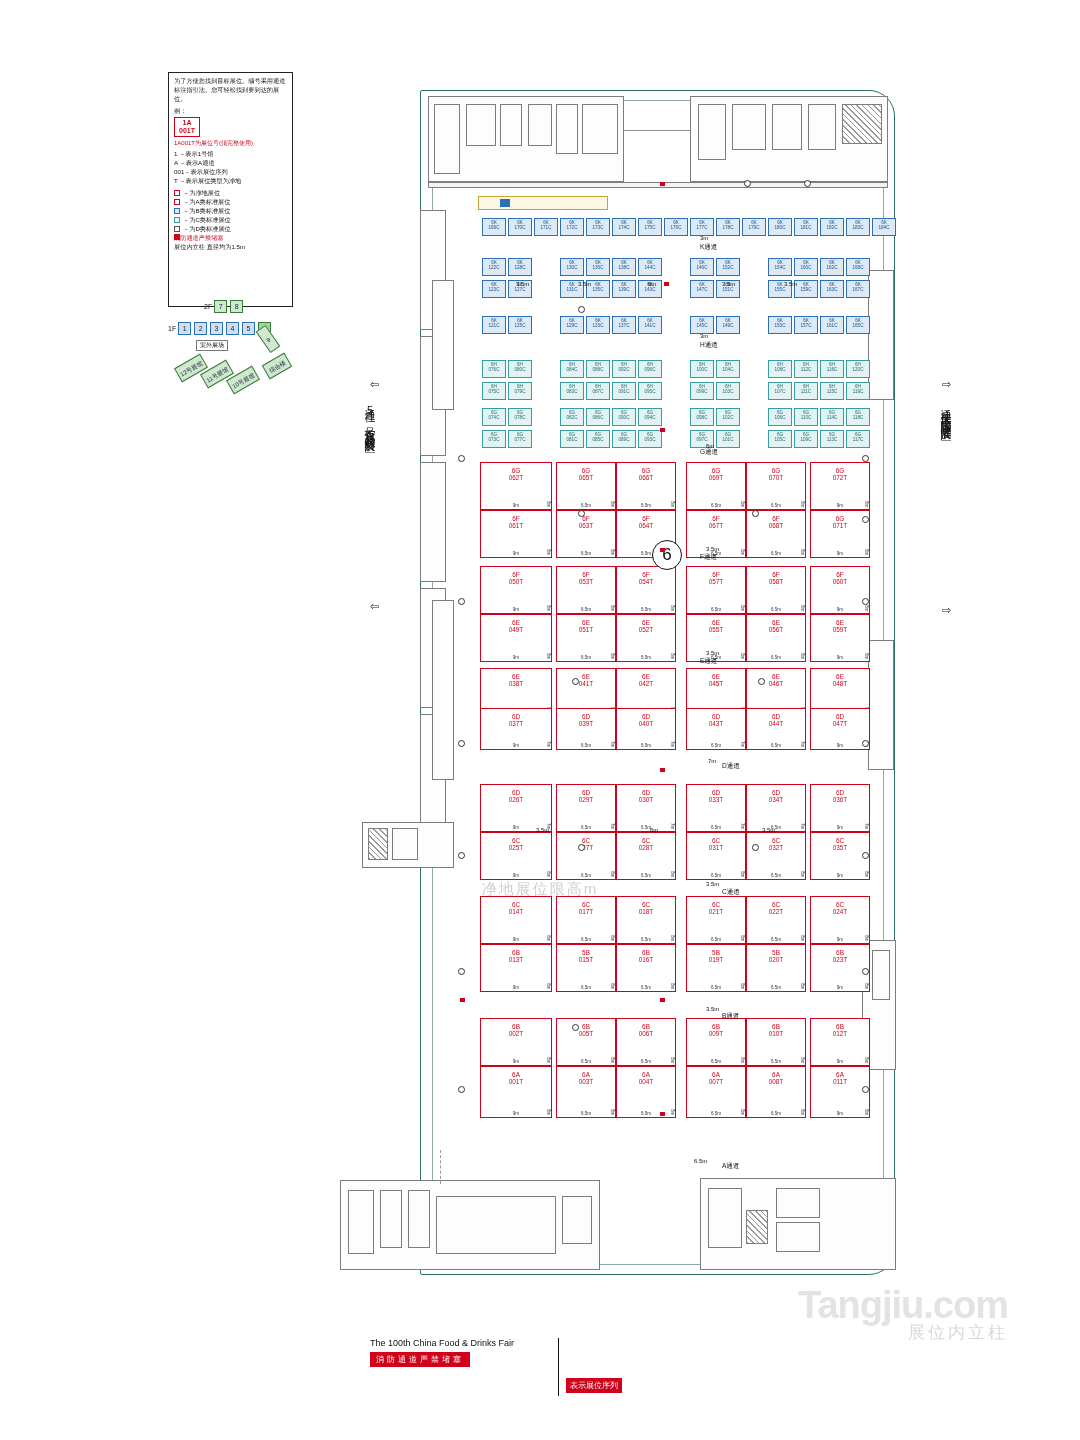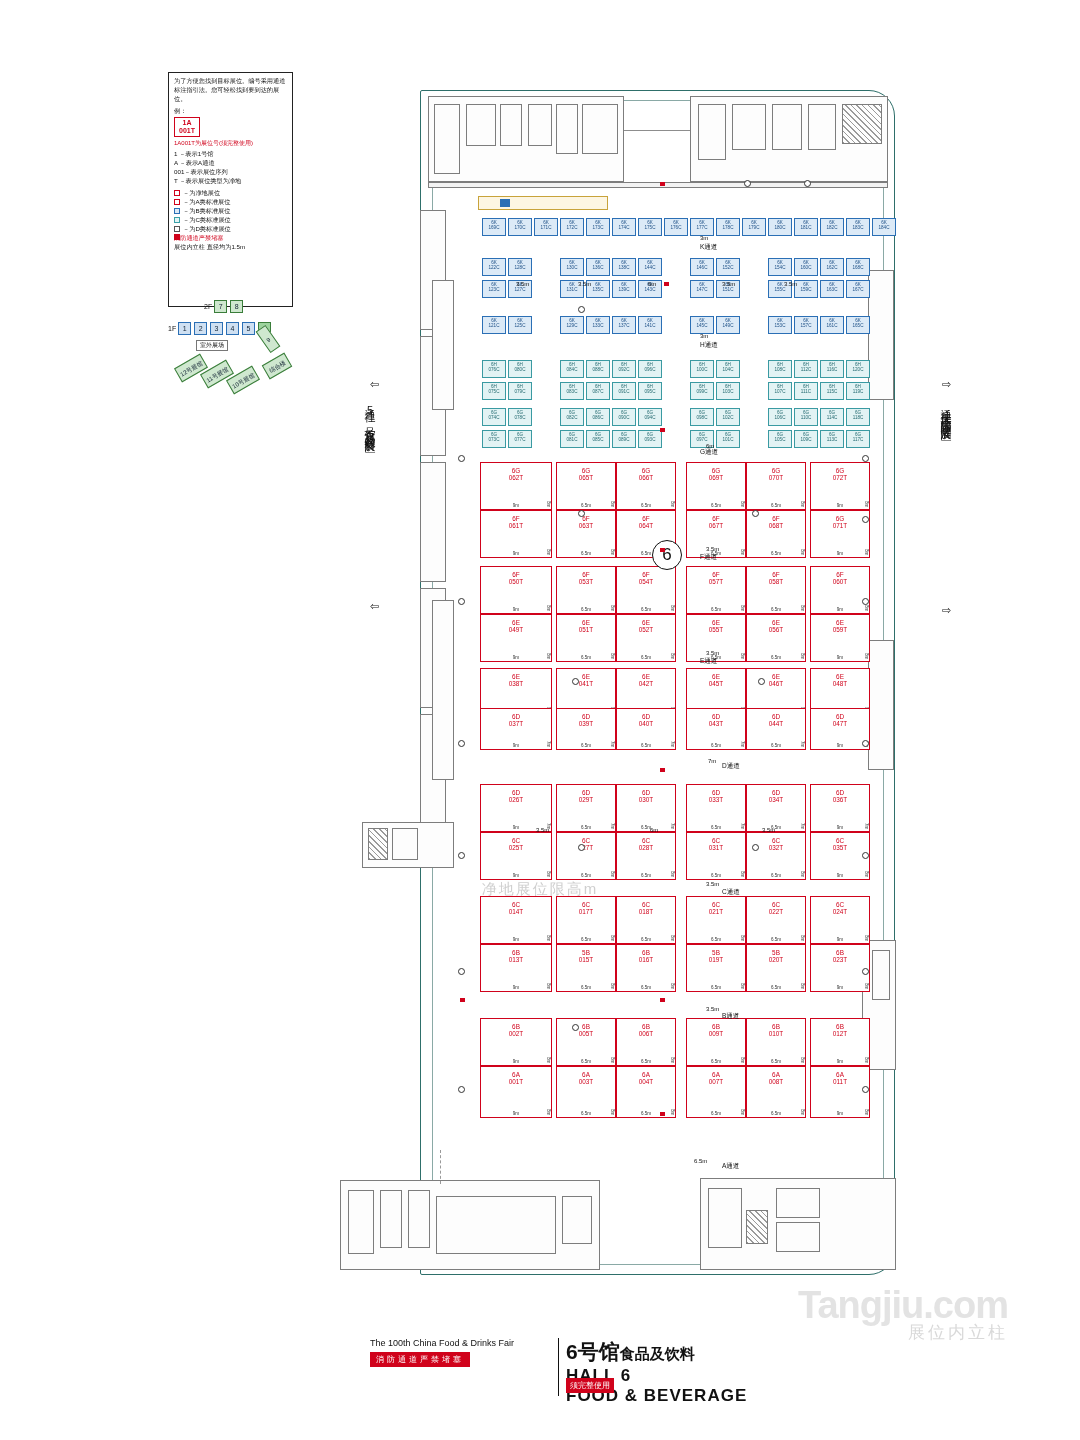--- a/index.html
+++ b/index.html
@@ -870,19 +870,14 @@
 <div id="wm-center" class="abs">净地展位限高m</div>
 <div id="wm-logo" class="abs">
   <div class="big">Tangjiu.com</div>
   <div class="sub">展位内立柱</div>
 </div>
 
 <div id="footer" class="abs">
   <div class="en">The 100th China Food &amp; Drinks Fair</div>
   <div class="bar">消防通道严禁堵塞</div>
   <div class="vsep" style="left:188px; top:0; height:58px;"></div>
-  <div class="mid">
-    <div class="hallcn"><span>6号馆</span><span class="small">食品及饮料</span></div>
-    <div class="hallen"><span>HALL 6</span></div>
-    <div class="hallen sub2">FOOD &amp; BEVERAGE</div>
-  </div>
-  <div class="redtag">须完整使用</div>
+  <div class="redtag">表示展位序列</div>
 </div>
 
 </body></html>

